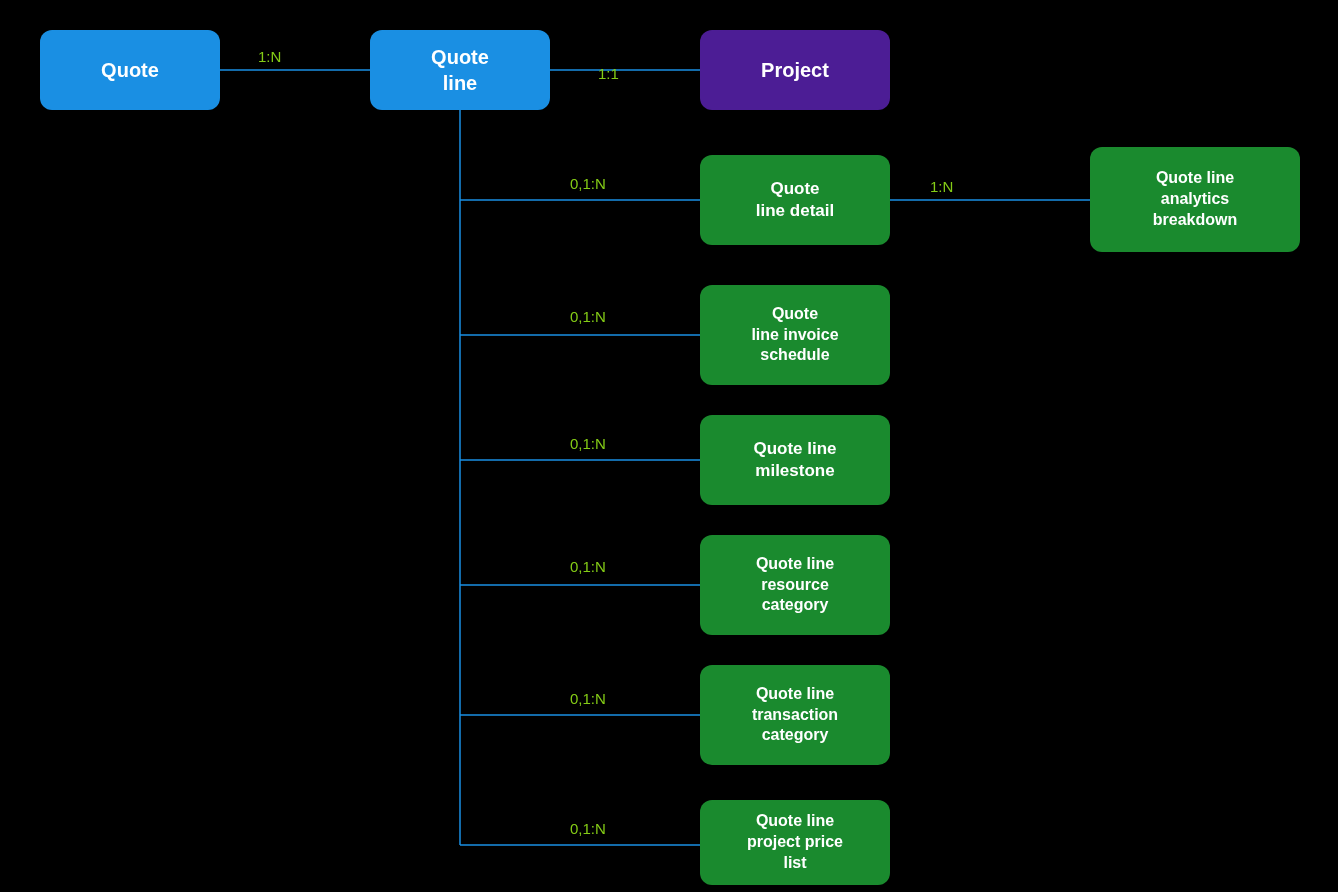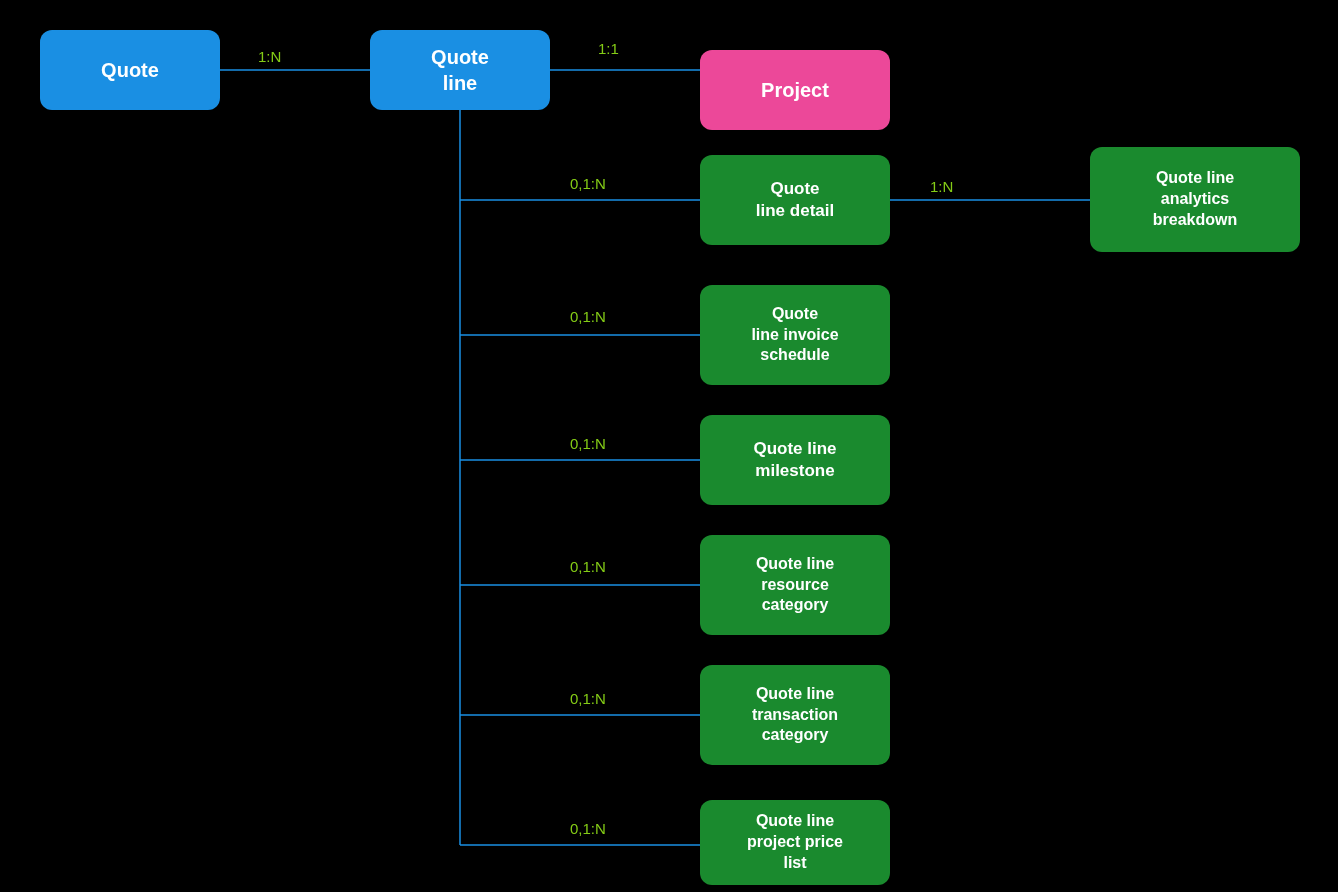--- a/index.html
+++ b/index.html
@@ -30,22 +30,21 @@
       font-weight: 600;
       font-size: 18px;
       line-height: 1.3;
     }
 
     .node-blue {
       background: #1a8fe3;
     }
 
     .node-orange {
-      background: #ec4899;
-      margin-top: 20px;
+      background: #4c1d95;
     }
 
     .node-green {
       background: #1a8a2e;
     }
 
     .label {
       position: absolute;
       color: #84cc16;
       font-size: 15px;
@@ -108,21 +107,21 @@
   <div class="node node-green" style="left:700px; top:415px; width:190px; height:90px; font-size:17px;">Quote line<br>milestone</div>
 
   <div class="node node-green" style="left:700px; top:535px; width:190px; height:100px; font-size:16px;">Quote line<br>resource<br>category</div>
 
   <div class="node node-green" style="left:700px; top:665px; width:190px; height:100px; font-size:16px;">Quote line<br>transaction<br>category</div>
 
   <div class="node node-green" style="left:700px; top:800px; width:190px; height:85px; font-size:16px;">Quote line<br>project price<br>list</div>
 
   <div class="label" style="left:258px; top:48px;">1:N</div>
 
-  <div class="label" style="left:598px; top:40px;">1:1</div>
+  <div class="label" style="left:598px; top:65px;">1:1</div>
 
   <div class="label" style="left:570px; top:175px;">0,1:N</div>
 
   <div class="label" style="left:570px; top:308px;">0,1:N</div>
 
   <div class="label" style="left:570px; top:435px;">0,1:N</div>
 
   <div class="label" style="left:570px; top:558px;">0,1:N</div>
 
   <div class="label" style="left:570px; top:690px;">0,1:N</div>

